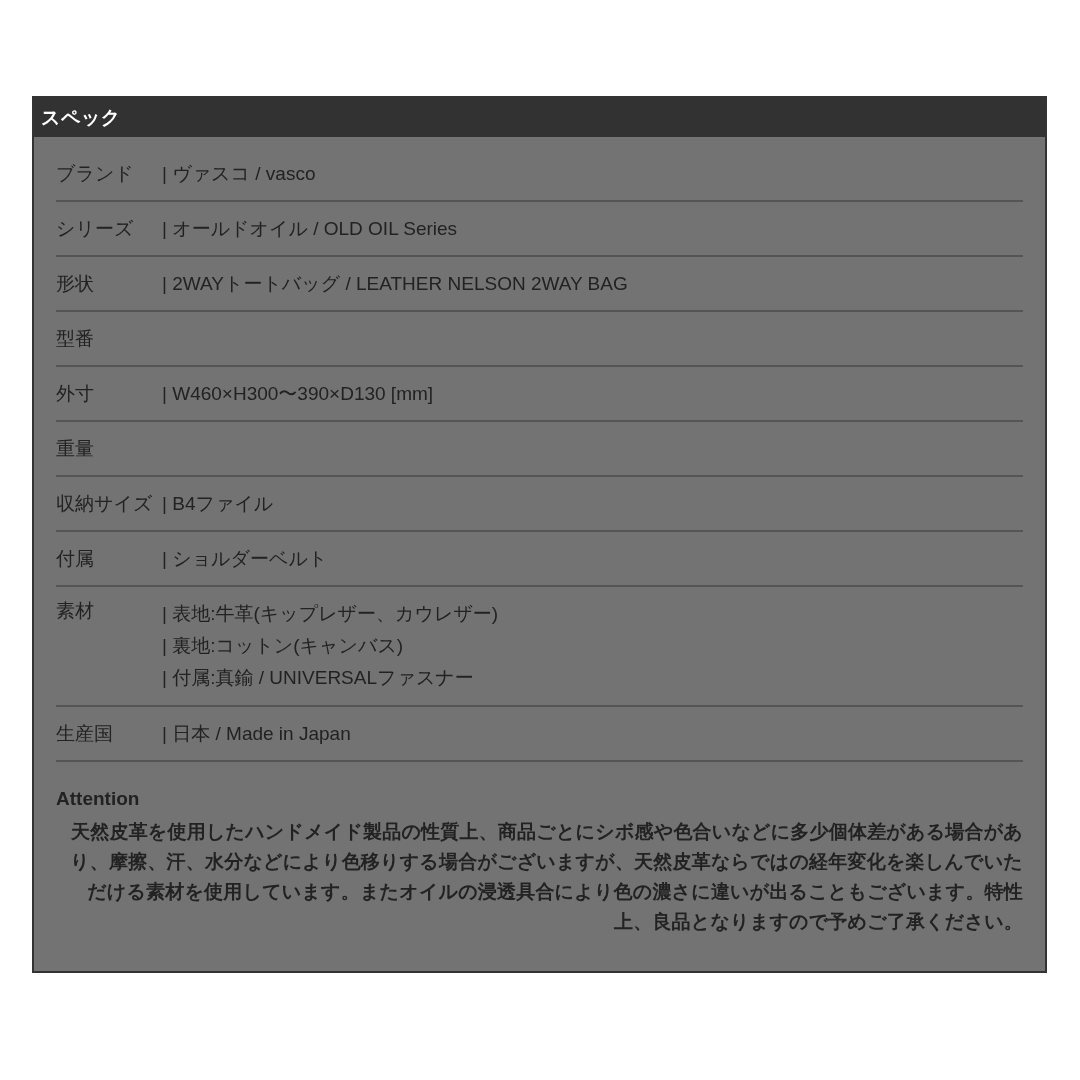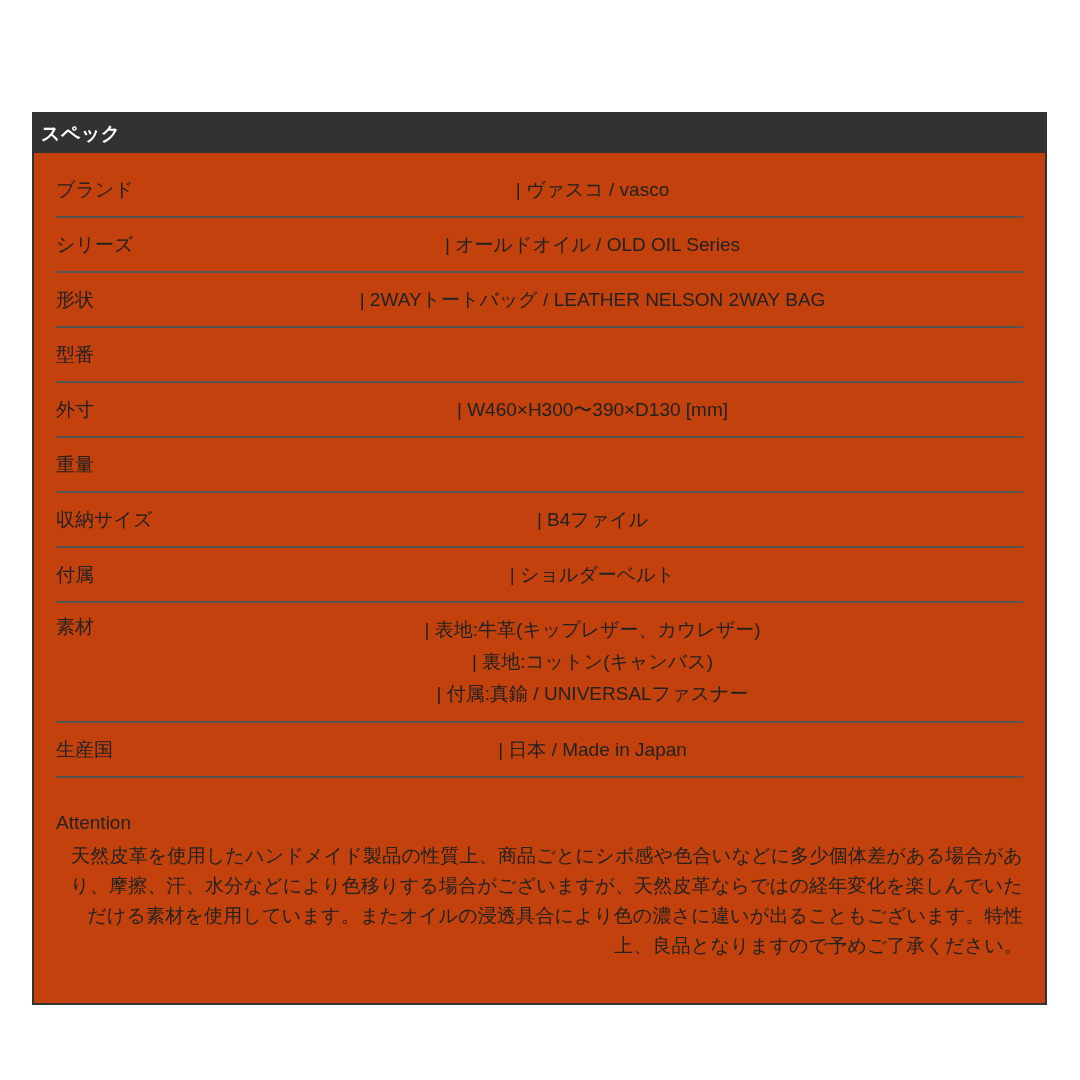--- a/index.html
+++ b/index.html
@@ -8,25 +8,25 @@
     background: #ffffff;
     width: 1080px;
     height: 1080px;
     font-family: "Liberation Sans", "DejaVu Sans", sans-serif;
     color: #222222;
     -webkit-font-smoothing: antialiased;
   }
   .spec-box {
     position: absolute;
     left: 32px;
-    top: 112px;
+    top: 96px;
     width: 1015px;
     box-sizing: border-box;
     border: 2px solid #333333;
-    background: #c2410c;
+    background: #737373;
   }
   .spec-header {
     background: #323232;
     color: #ffffff;
     font-size: 19px;
     font-weight: bold;
     line-height: 22px;
     padding: 9px 8px 8px 7px;
     letter-spacing: 0.5px;
   }
@@ -46,31 +46,31 @@
     flex: none;
     width: 106px;
     color: #222222;
   }
   .row .value {
     flex: 1;
     color: #222222;
   }
   .row .value .line {
     display: block;
-    text-align: center;
   }
   .row.multi {
     padding: 11px 0;
   }
   .row.multi .value .line {
     line-height: 32px;
   }
   .attention {
-    margin: 16px 22px;
+    margin: 8px 22px;
     padding: 16px 0 26px 0;
+    font-weight: bold;
   }
   .attention-title {
     font-size: 19px;
     line-height: 26px;
     margin-bottom: 5px;
   }
   .attention-body {
     font-size: 19px;
     line-height: 30px;
     letter-spacing: 0.2px;

